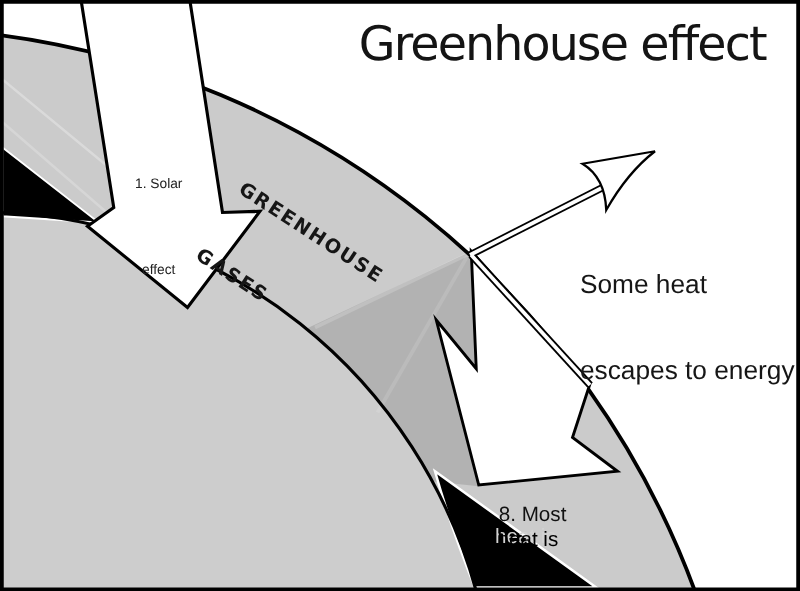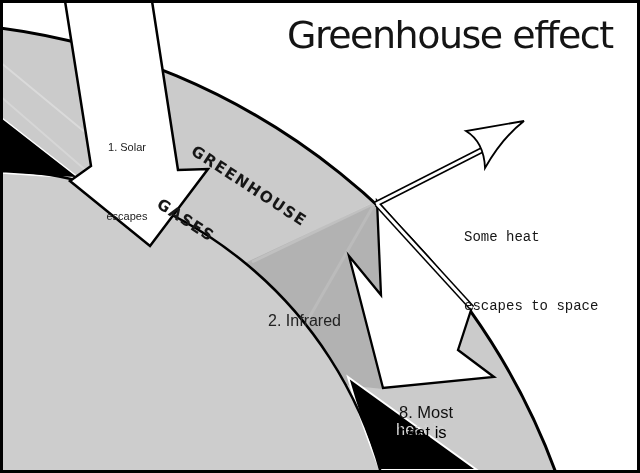--- a/index.html
+++ b/index.html
@@ -16,22 +16,22 @@
   .solar-label{
     left:72px;top:90px;width:110px;text-align:center;
     font-size:11px;line-height:23px;color:#222;
   }
   .band-label{
     left:221px;top:106px;transform:rotate(33deg);transform-origin:0 0;
     font-family:"DejaVu Sans","Liberation Sans",sans-serif;font-weight:bold;
     font-size:15.5px;line-height:21px;letter-spacing:1.5px;color:#161616;
   }
   .escape-label{
-    left:464px;top:180px;font-family:Liberation Mono, monospace;
-    font-size:14px;line-height:23px;color:#161616;
+    left:464px;top:170px;font-family:Liberation Sans, sans-serif;
+    font-size:21px;line-height:23px;color:#161616;
   }
   .infrared-label{
     left:239px;top:266px;width:102px;text-align:right;
     font-size:16px;line-height:22px;color:#222;
   }
   .contained-label{
     left:399px;top:355px;font-size:16.5px;line-height:23px;color:#111;
   }
   .contained-ghost-dark{
     left:398px;top:375px;font-size:16.5px;line-height:23px;color:#000;
@@ -77,35 +77,34 @@
       <path d="M 524,121 L 466,131 Q 484,142 485,168 Q 502,138 524,121 Z" fill="#ffffff" stroke="#000000" stroke-width="1.8"></path>
     </g>
 
     <rect x="0" y="0" width="640" height="473" fill="none" stroke-width="6" stroke="#000000"></rect>
   </svg>
 
   <div class="txt title">Greenhouse effect</div>
 
   <div class="txt solar-label">
     <div>1. Solar</div>
-    <div>escapes</div>
+    <div>effect</div>
   </div>
 
   <div class="txt band-label">
     <div>GREENHOUSE</div>
     <div>GASES</div>
   </div>
 
   <div class="txt escape-label">
     <div>Some heat</div>
-    <div>escapes to space</div>
+    <div>escapes to energy</div>
   </div>
 
   <div class="txt infrared-label">
-    <div>2. Infrared</div>
   </div>
 
   <div class="txt contained-ghost-light">
     <div>heat is</div>
     
     
   </div>
   <div class="txt contained-ghost-dark">
     <div>heat is</div>
     

